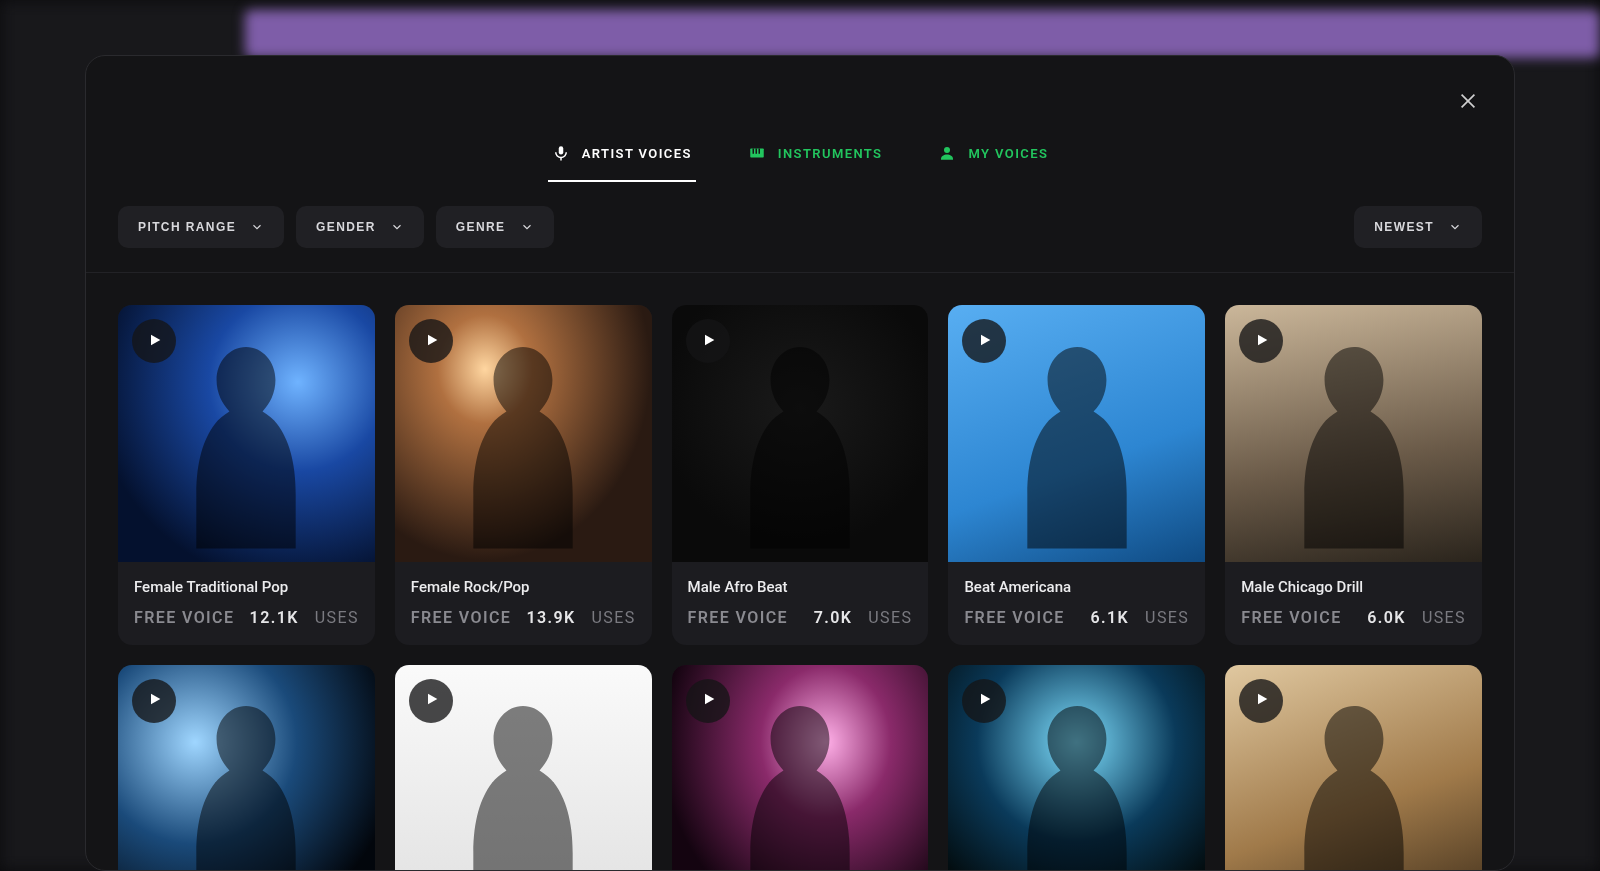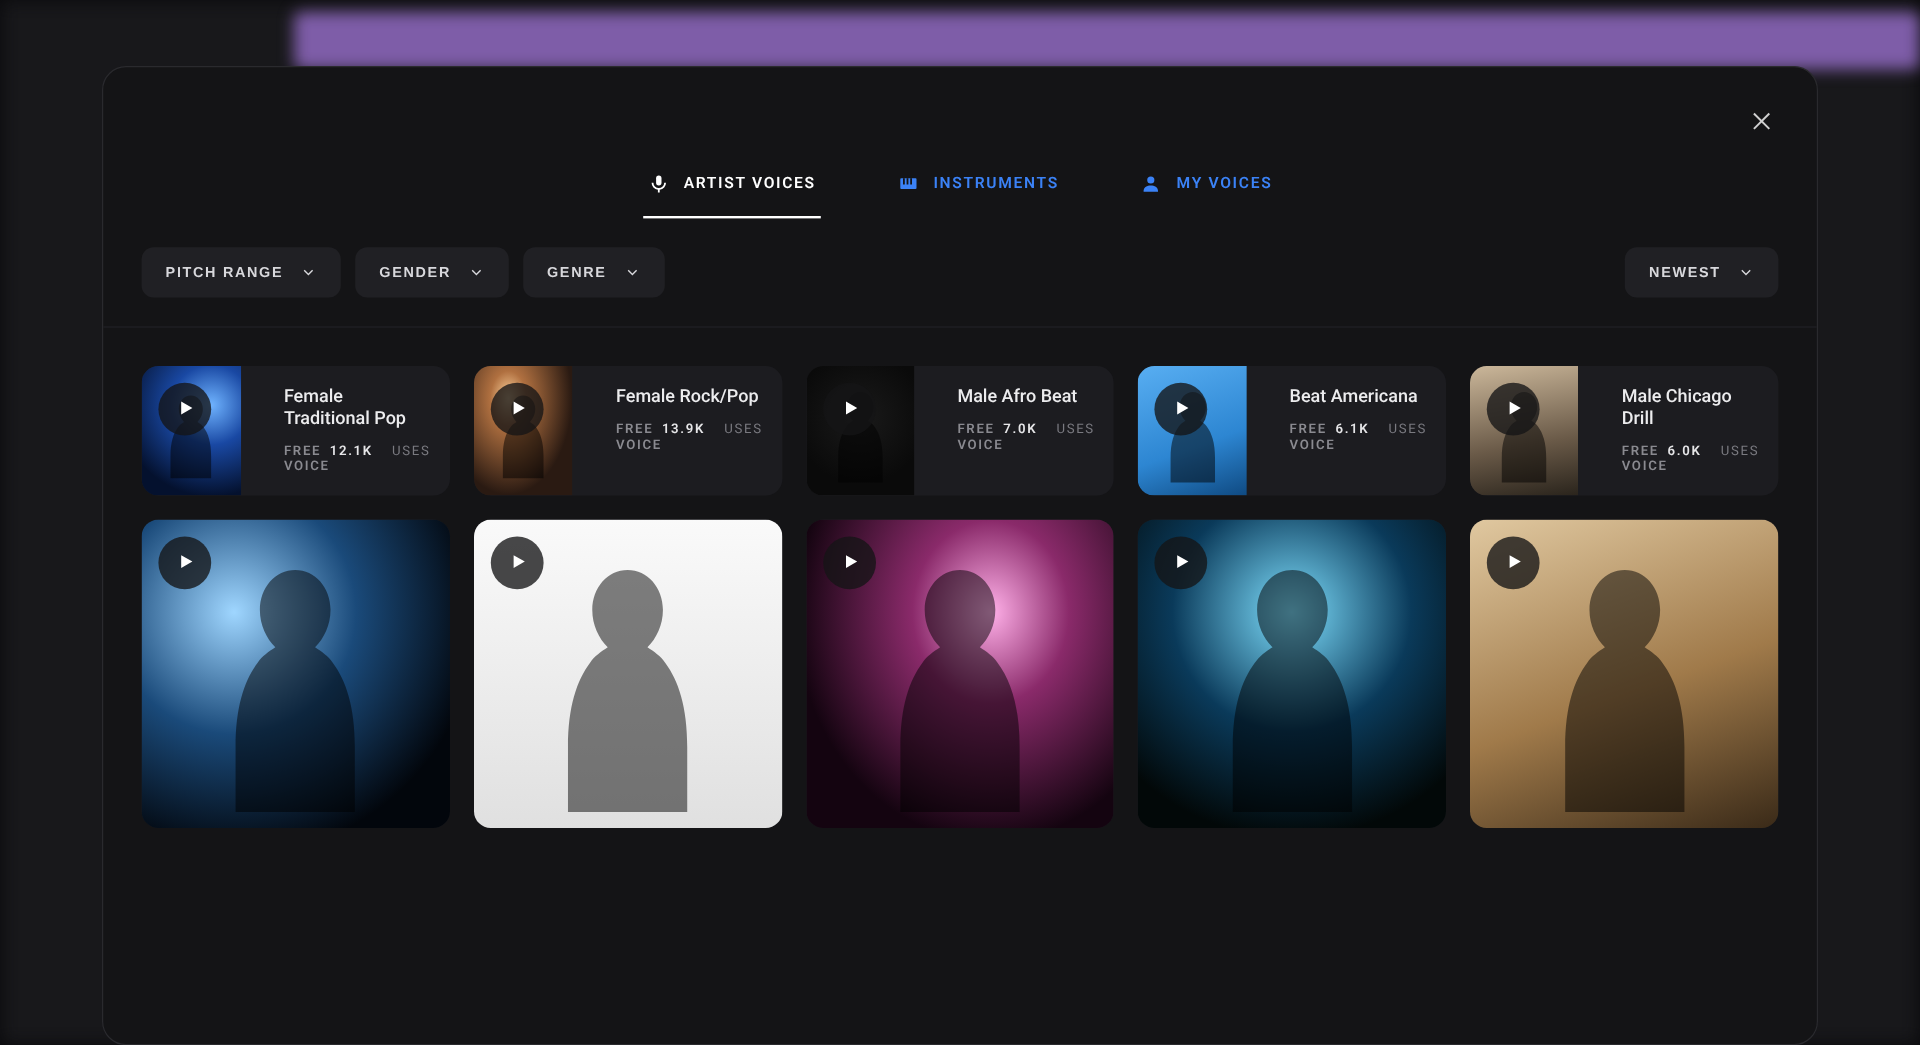--- a/index.html
+++ b/index.html
@@ -16,56 +16,56 @@
   overflow:hidden;display:flex;flex-direction:column;
 }
 .modal-header{position:relative;padding:42px 0 0;}
 .modal-title{font-size:32px;font-weight:600;text-align:center;letter-spacing:0.5px;}
 .close-btn{
   position:absolute;top:32px;right:32px;width:28px;height:28px;
   display:flex;align-items:center;justify-content:center;cursor:pointer;
   color:#d0d0d0;background:none;border:none;
 }
 .close-btn svg{width:22px;height:22px;}
-.tabs{display:flex;justify-content:center;gap:60px;margin-top:32px;margin-bottom:0;}
+.tabs{display:flex;justify-content:center;gap:48px;margin-top:32px;margin-bottom:0;}
 .tab{
   display:flex;align-items:center;gap:12px;padding:14px 4px 18px;
-  font-size:13px;font-weight:600;letter-spacing:1.4px;color:#3b82f6;
+  font-size:13px;font-weight:600;letter-spacing:1.4px;color:#22c55e;
   cursor:pointer;border-bottom:2px solid transparent;
 }
 .tab.active{color:#ffffff;border-bottom-color:#ffffff;}
 .tab-icon{width:18px;height:18px;display:inline-flex;align-items:center;justify-content:center;}
 .filters-row{
   display:flex;align-items:center;justify-content:space-between;
   padding:24px 32px;border-bottom:1px solid #222226;
 }
 .filters-left{display:flex;gap:12px;}
 .filter-btn{
   display:flex;align-items:center;gap:14px;padding:14px 20px;
   background:#202024;border:none;border-radius:10px;color:#d8d8dc;
   font-size:12px;font-weight:600;letter-spacing:1.4px;cursor:pointer;
 }
 .chev{width:14px;height:14px;}
 .grid-wrapper{flex:1;overflow-y:auto;padding:32px 32px 0;}
 .grid{display:grid;grid-template-columns:repeat(5,1fr);gap:20px;}
 .card{
   background:#1c1c20;border-radius:14px;overflow:hidden;cursor:pointer;
-  display:flex;flex-direction:row;gap:20px;
+  display:flex;flex-direction:column;
 }
 .card-img{position:relative;width:100%;aspect-ratio:1/1;overflow:hidden;}
 .thumb{position:absolute;inset:0;}
 .play-btn{
   position:absolute;top:14px;left:14px;width:44px;height:44px;border-radius:50%;
   background:rgba(20,20,22,0.78);display:flex;align-items:center;justify-content:center;
   cursor:pointer;border:none;
 }
 .play-btn svg{width:16px;height:16px;fill:#fff;margin-left:2px;}
 .card-body{padding:16px 16px 18px;}
 .card-title{font-size:15px;font-weight:500;color:#ececee;margin-bottom:12px;}
-.card-meta{display:flex;justify-content:flex-end;align-items:baseline;font-size:11px;letter-spacing:1.4px;}
+.card-meta{display:flex;justify-content:space-between;align-items:baseline;font-size:16px;letter-spacing:1.4px;}
 .tag{color:#8a8a90;font-weight:600;}
 .uses-n{color:#e6e6e8;font-weight:600;}
 .uses-l{color:#7a7a80;font-weight:400;margin-left:16px;}
 
 
 .t0{background:radial-gradient(circle at 70% 30%,#6fb3ff 0%,#1948a3 35%,#04112e 80%);}
 .t1{background:radial-gradient(ellipse at 35% 25%,#ffd6a0 0%,#b07040 20%,#2a1a12 70%);}
 .t2{background:radial-gradient(circle at 50% 40%,#1a1a1a 0%,#0a0a0a 70%);}
 .t3{background:linear-gradient(160deg,#58aef2 0%,#2d86d2 60%,#0f4a82 100%);}
 .t4{background:linear-gradient(170deg,#cbb79a 0%,#6a5a48 60%,#2a241c 100%);}

